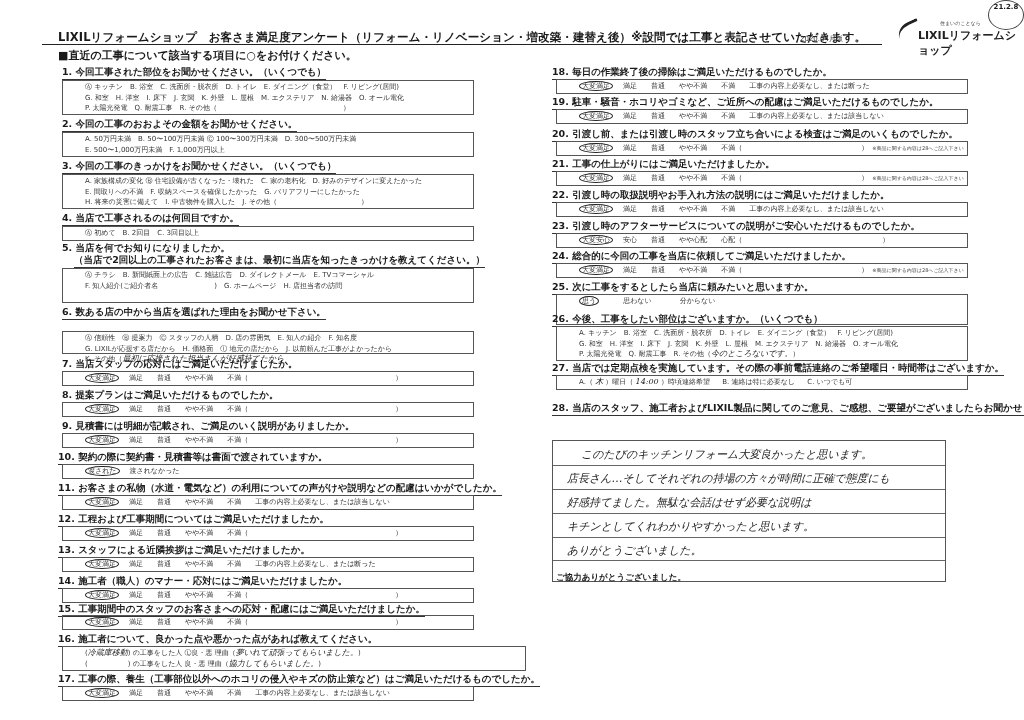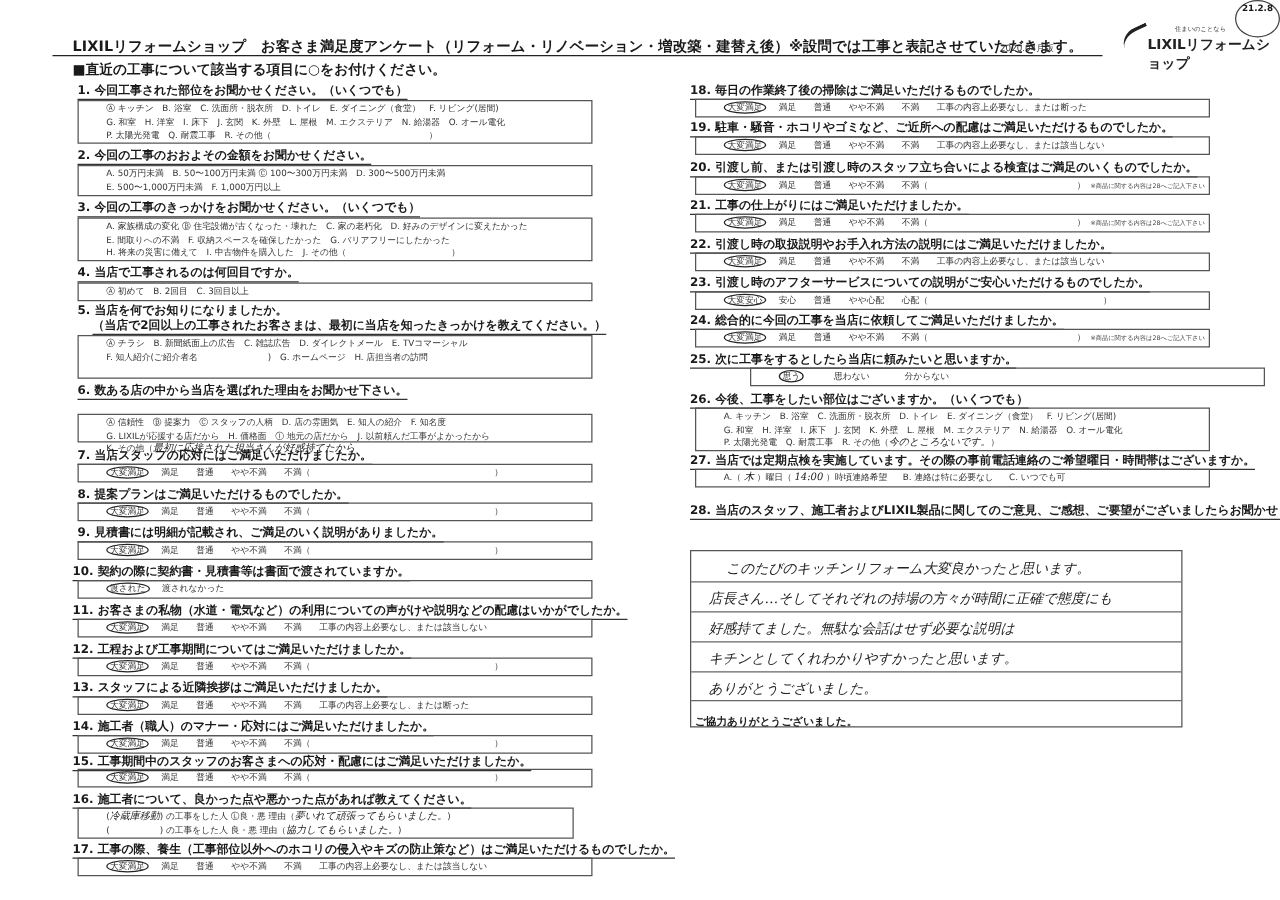--- a/index.html
+++ b/index.html
@@ -101,21 +101,21 @@
 <div class="q" style="left:58px;top:544px;">13. スタッフによる近隣挨拶はご満足いただけましたか。</div>
 <div class="box" style="left:62px;top:557px;width:412px;height:15px;"><span class="circ opt">大変満足</span><span>満足　　普通　　やや不満　　不満　　工事の内容上必要なし、または断った</span></div>
 
 <div class="q" style="left:58px;top:575px;">14. 施工者（職人）のマナー・応対にはご満足いただけましたか。</div>
 <div class="box" style="left:62px;top:588px;width:412px;height:15px;"><span class="circ opt">大変満足</span><span>満足　　普通　　やや不満　　不満（　　　　　　　　　　　　　　　　　　　　　）</span></div>
 
 <div class="q" style="left:58px;top:603px;">15. 工事期間中のスタッフのお客さまへの応対・配慮にはご満足いただけましたか。</div>
 <div class="box" style="left:62px;top:615px;width:412px;height:15px;"><span class="circ opt">大変満足</span><span>満足　　普通　　やや不満　　不満（　　　　　　　　　　　　　　　　　　　　　）</span></div>
 
 <div class="q" style="left:58px;top:633px;">16. 施工者について、良かった点や悪かった点があれば教えてください。</div>
-<div class="box" style="left:62px;top:646px;width:397px;height:25px;">
+<div class="box" style="left:62px;top:646px;width:464px;height:25px;">
   <span class="row">(<span class="hand">冷蔵庫移動</span>) <span>の工事をした人 Ⓛ良・悪 理由（</span><span class="hand">夢いれて頑張ってもらいました。</span>)</span>
   <span class="row">(<span class="hand">　　　　　</span>) <span>の工事をした人 良・悪 理由（</span><span class="hand">協力してもらいました。</span>)</span>
 </div>
 
 <div class="q" style="left:58px;top:673px;">17. 工事の際、養生（工事部位以外へのホコリの侵入やキズの防止策など）はご満足いただけるものでしたか。</div>
 <div class="box" style="left:62px;top:686px;width:412px;height:15px;"><span class="circ opt">大変満足</span><span>満足　　普通　　やや不満　　不満　　工事の内容上必要なし、または該当しない</span></div>
 
 <div class="q" style="left:552px;top:66px;">18. 毎日の作業終了後の掃除はご満足いただけるものでしたか。</div>
 <div class="box" style="left:556px;top:79px;width:412px;height:15px;"><span class="circ opt">大変満足</span><span>満足　　普通　　やや不満　　不満　　工事の内容上必要なし、または断った</span></div>
 
@@ -131,21 +131,21 @@
 <div class="q" style="left:552px;top:189px;">22. 引渡し時の取扱説明やお手入れ方法の説明にはご満足いただけましたか。</div>
 <div class="box" style="left:556px;top:202px;width:412px;height:15px;"><span class="circ opt">大変満足</span><span>満足　　普通　　やや不満　　不満　　工事の内容上必要なし、または該当しない</span></div>
 
 <div class="q" style="left:552px;top:220px;">23. 引渡し時のアフターサービスについての説明がご安心いただけるものでしたか。</div>
 <div class="box" style="left:556px;top:233px;width:412px;height:15px;"><span class="circ opt">大変安心</span><span>安心　　普通　　やや心配　　心配（　　　　　　　　　　　　　　　　　　　　）</span></div>
 
 <div class="q" style="left:552px;top:250px;">24. 総合的に今回の工事を当店に依頼してご満足いただけましたか。</div>
 <div class="box" style="left:556px;top:263px;width:412px;height:15px;"><span class="circ opt">大変満足</span><span>満足　　普通　　やや不満　　不満（　　　　　　　　　　　　　　　　　）</span><span class="note">※商品に関する内容は28へご記入下さい</span></div>
 
 <div class="q" style="left:552px;top:281px;">25. 次に工事をするとしたら当店に頼みたいと思いますか。</div>
-<div class="box" style="left:556px;top:294px;width:412px;height:15px;margin-left:44px;"><span class="circ opt">思う</span><span>　　思わない　　　　分からない</span></div>
+<div class="box" style="left:556px;top:294px;width:412px;height:31px;"><span class="circ opt">思う</span><span>　　思わない　　　　分からない</span></div>
 
 <div class="q" style="left:552px;top:313px;">26. 今後、工事をしたい部位はございますか。（いくつでも）</div>
 <div class="box" style="left:556px;top:326px;width:412px;height:35px;">
   <span class="row">A. キッチン　B. 浴室　C. 洗面所・脱衣所　D. トイレ　E. ダイニング（食堂）　F. リビング(居間)</span>
   <span class="row">G. 和室　H. 洋室　I. 床下　J. 玄関　K. 外壁　L. 屋根　M. エクステリア　N. 給湯器　O. オール電化</span>
   <span class="row"><span>P. 太陽光発電　Q. 耐震工事　R. その他（</span><span class="hand">今のところないです。</span><span>）</span></span>
 </div>
 
 <div class="q" style="left:552px;top:362px;">27. 当店では定期点検を実施しています。その際の事前電話連絡のご希望曜日・時間帯はございますか。</div>
 <div class="box" style="left:556px;top:375px;width:412px;height:15px;">

